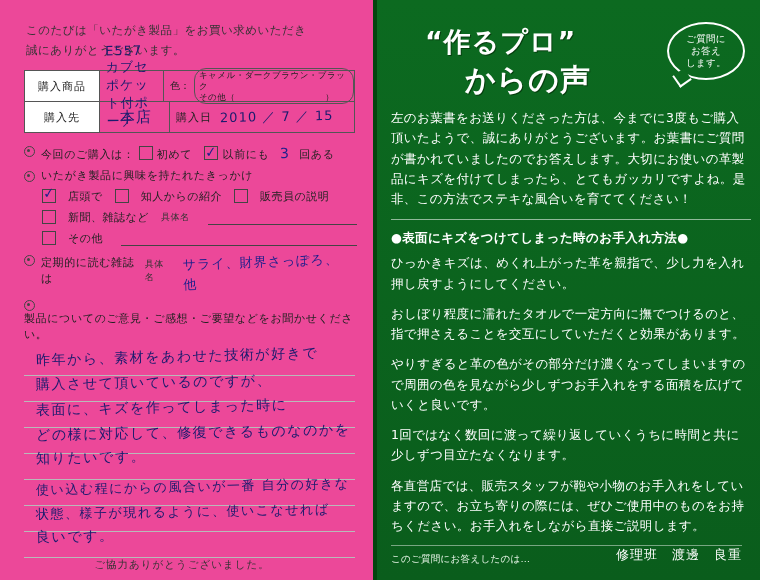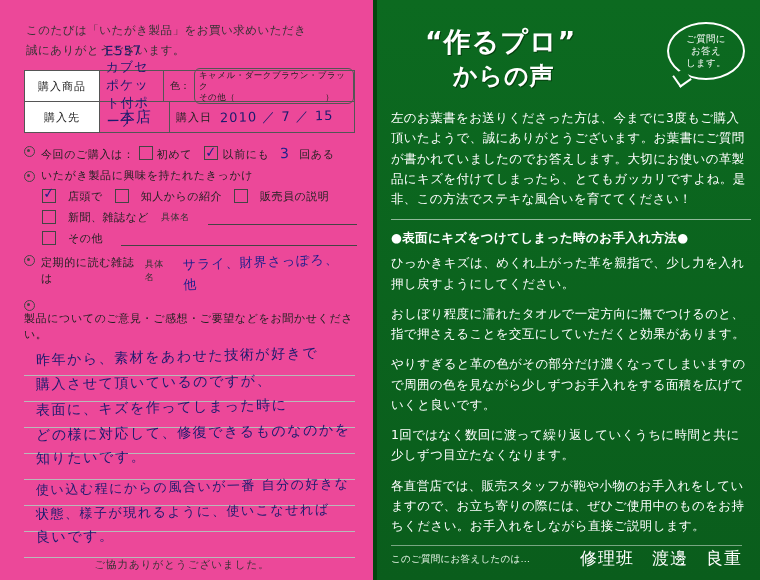--- a/index.html
+++ b/index.html
@@ -50,21 +50,21 @@
   .hand{
     font-family:"DejaVu Sans","Liberation Sans",sans-serif;
     color:#1b1b6e;font-size:13px;letter-spacing:1px;
     transform:rotate(-1.2deg);
   }
   .colorcell{
     width:184px;flex:0 0 184px;border-left:1px solid #555;
     display:flex;align-items:center;padding-left:6px;font-size:10px;
   }
   .colorbox{
-    border:1px solid #555;border-radius:6px;
+    border:1px solid #555;border-radius:12px;
     padding:1px 4px;margin-left:4px;font-size:8.5px;line-height:1.25;
     display:flex;flex-direction:column;
   }
   .colorbox .l1{letter-spacing:.5px;}
   .colorbox .l2{letter-spacing:.5px;}
   .datecell{
     width:178px;flex:0 0 178px;border-left:1px solid #555;
     display:flex;align-items:center;padding-left:6px;font-size:11px;letter-spacing:1px;
   }
 
@@ -124,22 +124,22 @@
   }
   .headline{
     position:relative;height:86px;margin-top:4px;
   }
   .h-l1{
     position:absolute;left:34px;top:4px;
     font-size:27px;font-weight:bold;letter-spacing:1px;color:#fff;
     text-shadow:1px 1px 0 #063d0e;
   }
   .h-l2{
-    position:absolute;left:62px;top:40px;
-    font-size:24px;font-weight:bold;letter-spacing:1px;color:#fff;
+    position:absolute;left:74px;top:40px;
+    font-size:30px;font-weight:bold;letter-spacing:1px;color:#fff;
     text-shadow:1px 1px 0 #063d0e;
   }
   .h-voice{color:#ffffff;}
   .balloon{
     position:absolute;right:6px;top:2px;width:74px;height:54px;border-radius:50%;
     border:2px solid #ffffff;display:flex;flex-direction:column;
     align-items:center;justify-content:center;line-height:1.25;
     font-size:9.5px;letter-spacing:.3px;text-align:center;color:#fff;
   }
   .balloon::after{
@@ -152,21 +152,21 @@
   }
   .body-text p{margin:0 0 10px 0;}
   .section-head{
     font-size:12.5px;font-weight:bold;letter-spacing:.4px;margin:8px 0 6px 0;color:#ffffff;
   }
   .divider{height:1px;background:rgba(255,255,255,.55);margin:8px 0 10px 0;}
   .footer-q{
     position:absolute;left:18px;bottom:14px;font-size:9.5px;letter-spacing:.3px;color:#eaf7ea;
   }
   .footer-name{
-    position:absolute;right:18px;bottom:10px;font-size:17px;letter-spacing:1px;color:#fff;
+    position:absolute;right:18px;bottom:16px;font-size:13px;letter-spacing:1px;color:#fff;
   }
   .footer-line{
     position:absolute;left:18px;right:18px;bottom:34px;height:1px;background:rgba(255,255,255,.45);
   }
 </style>
 </head>
 <body>
 
 <div class="page">
 

